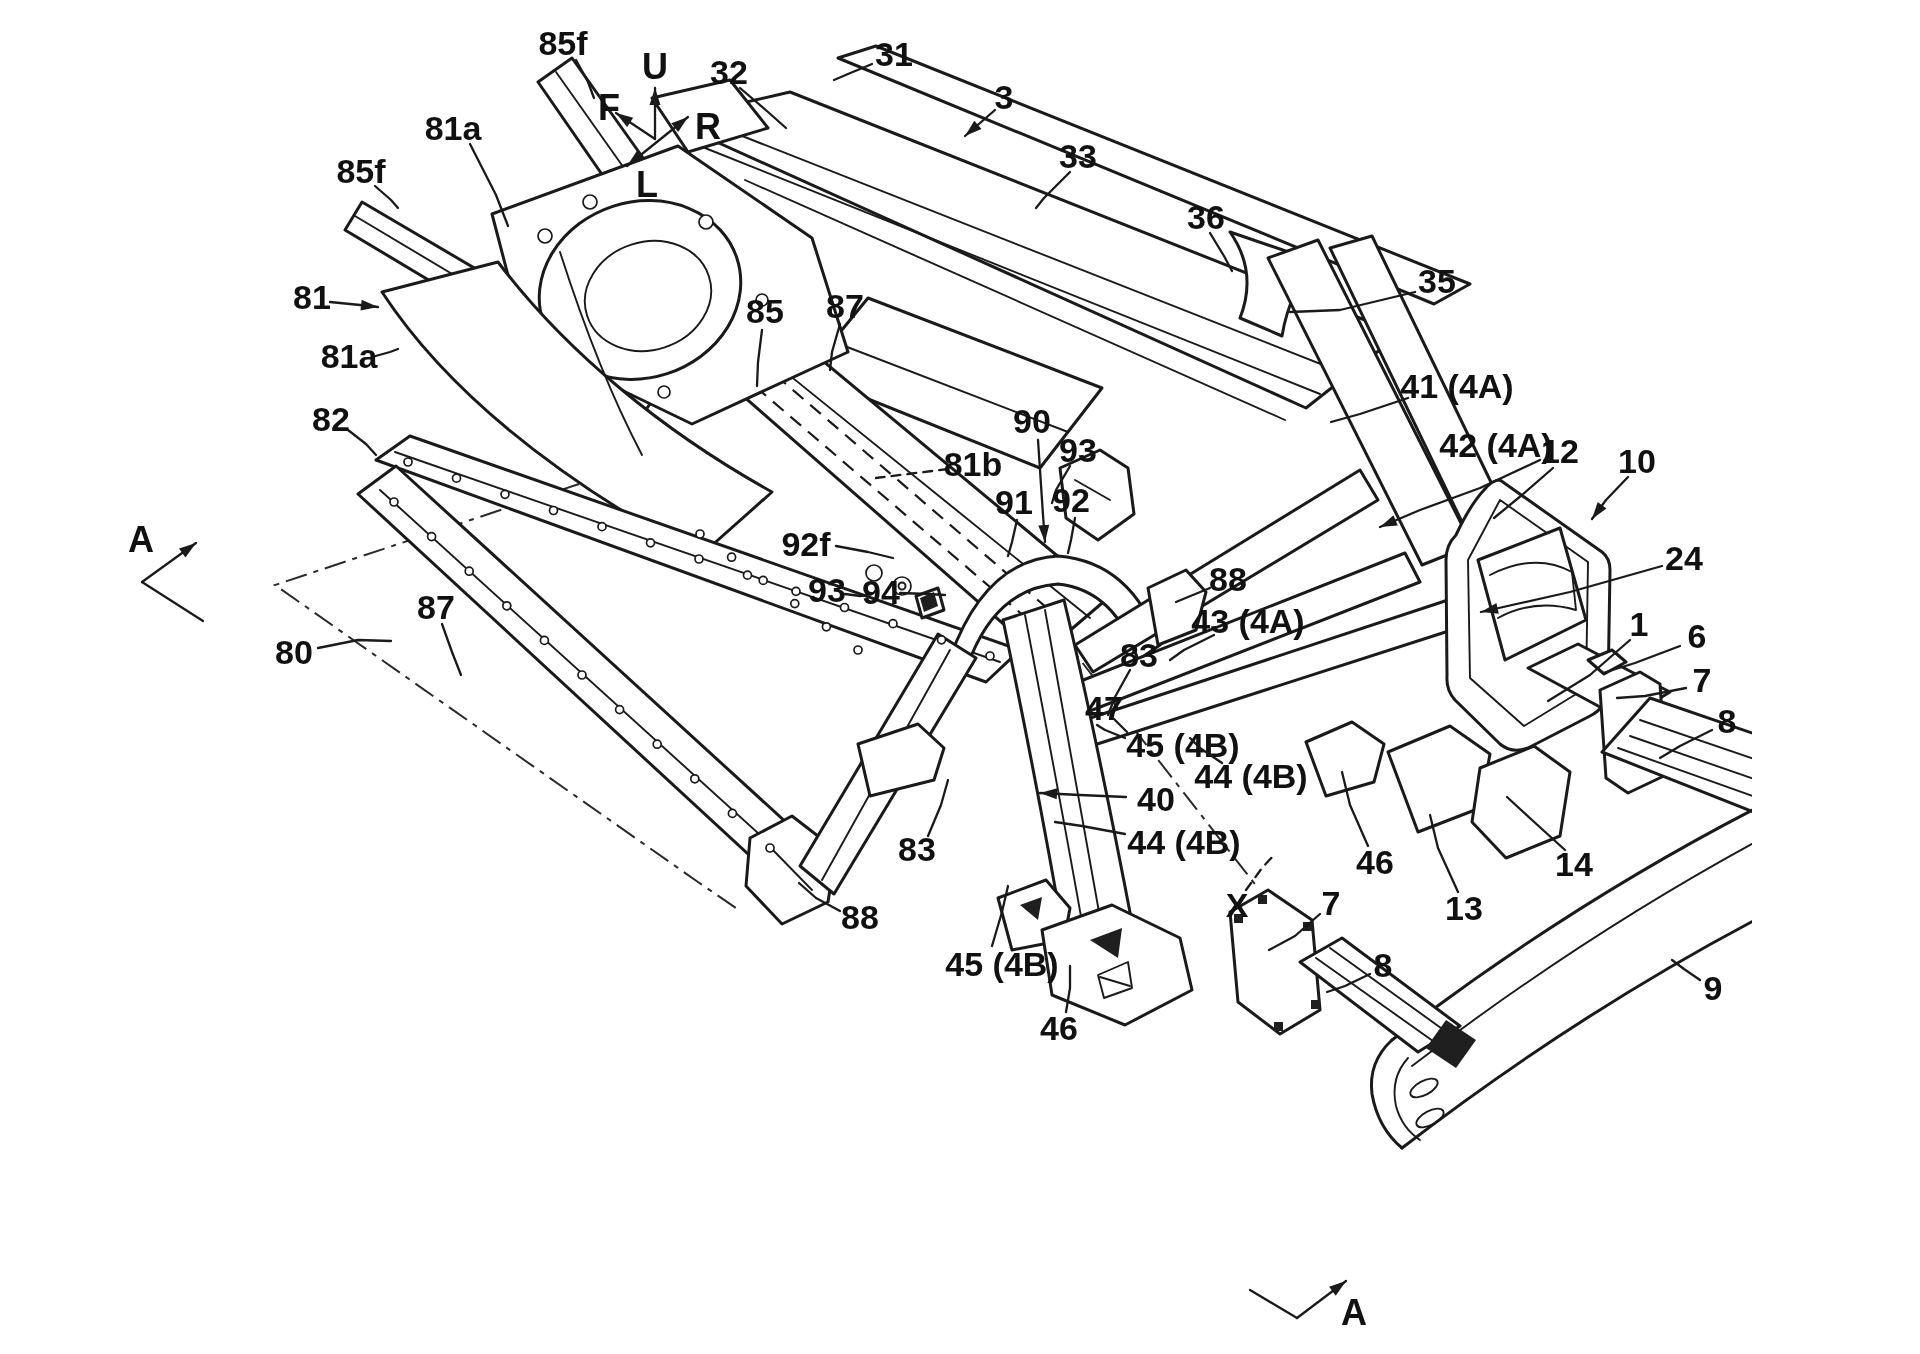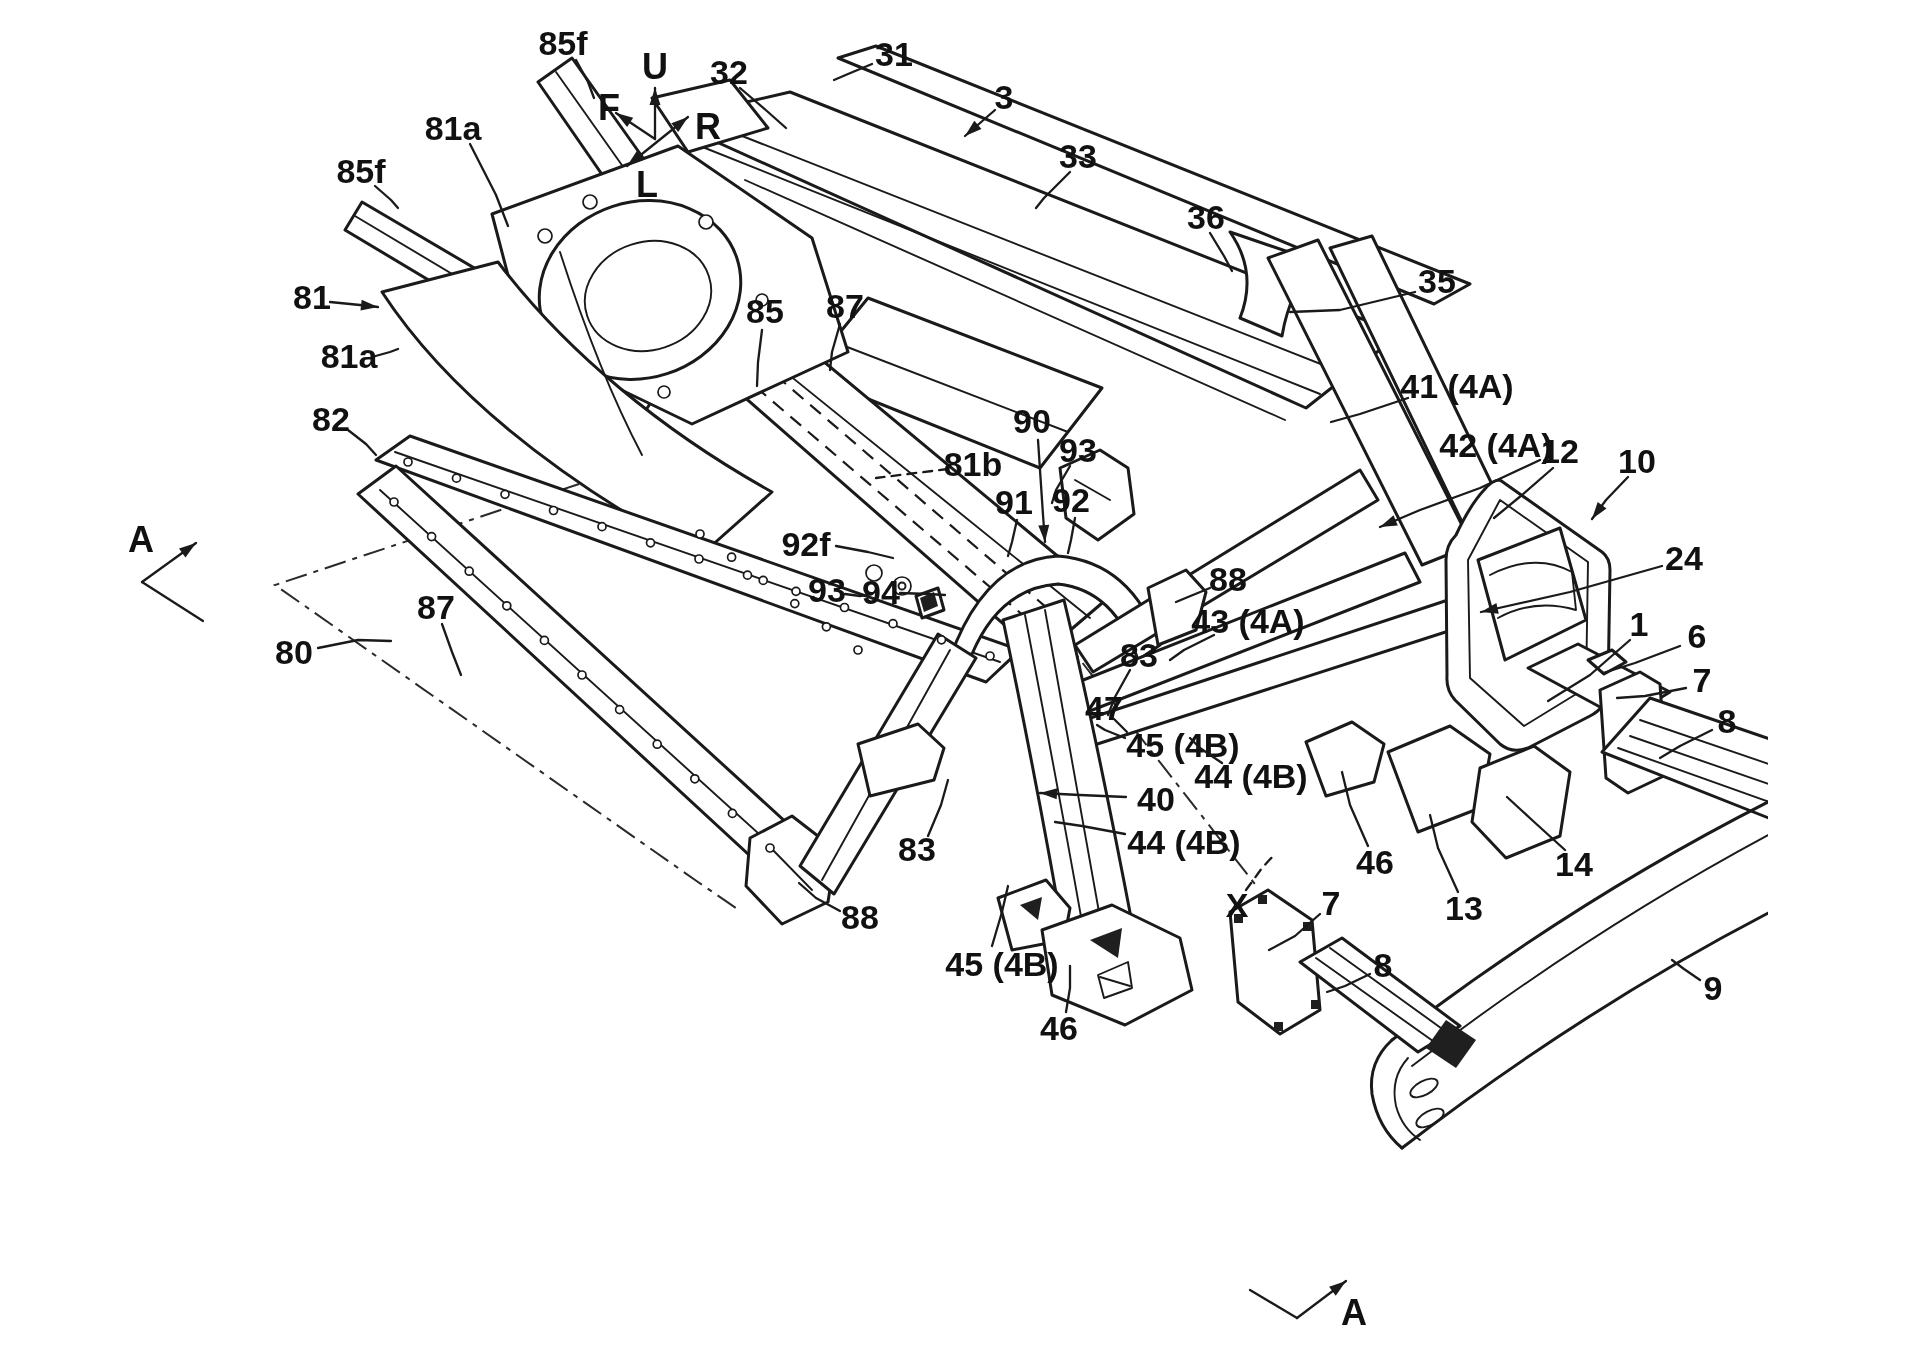--- a/index.html
+++ b/index.html
@@ -1,16 +1,16 @@
 <!DOCTYPE html>
 <html><head>
 <meta charset="utf-8">
 <style>
   html,body{margin:0;padding:0;background:#ffffff;}
-  #stage{position:relative;width:1752px;height:1354px;background:#ffffff;overflow:hidden;padding-left:16px;}
+  #stage{position:relative;width:1752px;height:1354px;background:#ffffff;overflow:hidden;}
   svg{position:absolute;left:0;top:0;}
   .struct{fill:none;stroke:#1a1a1a;stroke-width:3;stroke-linejoin:round;stroke-linecap:round;}
   .struct.thin{stroke-width:1.9;}
   .struct.fillw{fill:#ffffff;}
   .struct.filld{fill:#1f1f1f;stroke:none;}
   .hidden-line{fill:none;stroke:#1a1a1a;stroke-width:2.2;stroke-dasharray:14 9;}
   .phantom{fill:none;stroke:#2a2a2a;stroke-width:2;stroke-dasharray:22 7 5 7;}
   .ref-label{font-family:"Liberation Sans","DejaVu Sans",sans-serif;font-weight:700;font-size:34px;fill:#111111;}
   .axis-label{font-family:"Liberation Sans","DejaVu Sans",sans-serif;font-weight:700;font-size:36px;fill:#111111;}
   .leader{fill:none;stroke:#1a1a1a;stroke-width:2.3;stroke-linecap:round;stroke-linejoin:round;}

